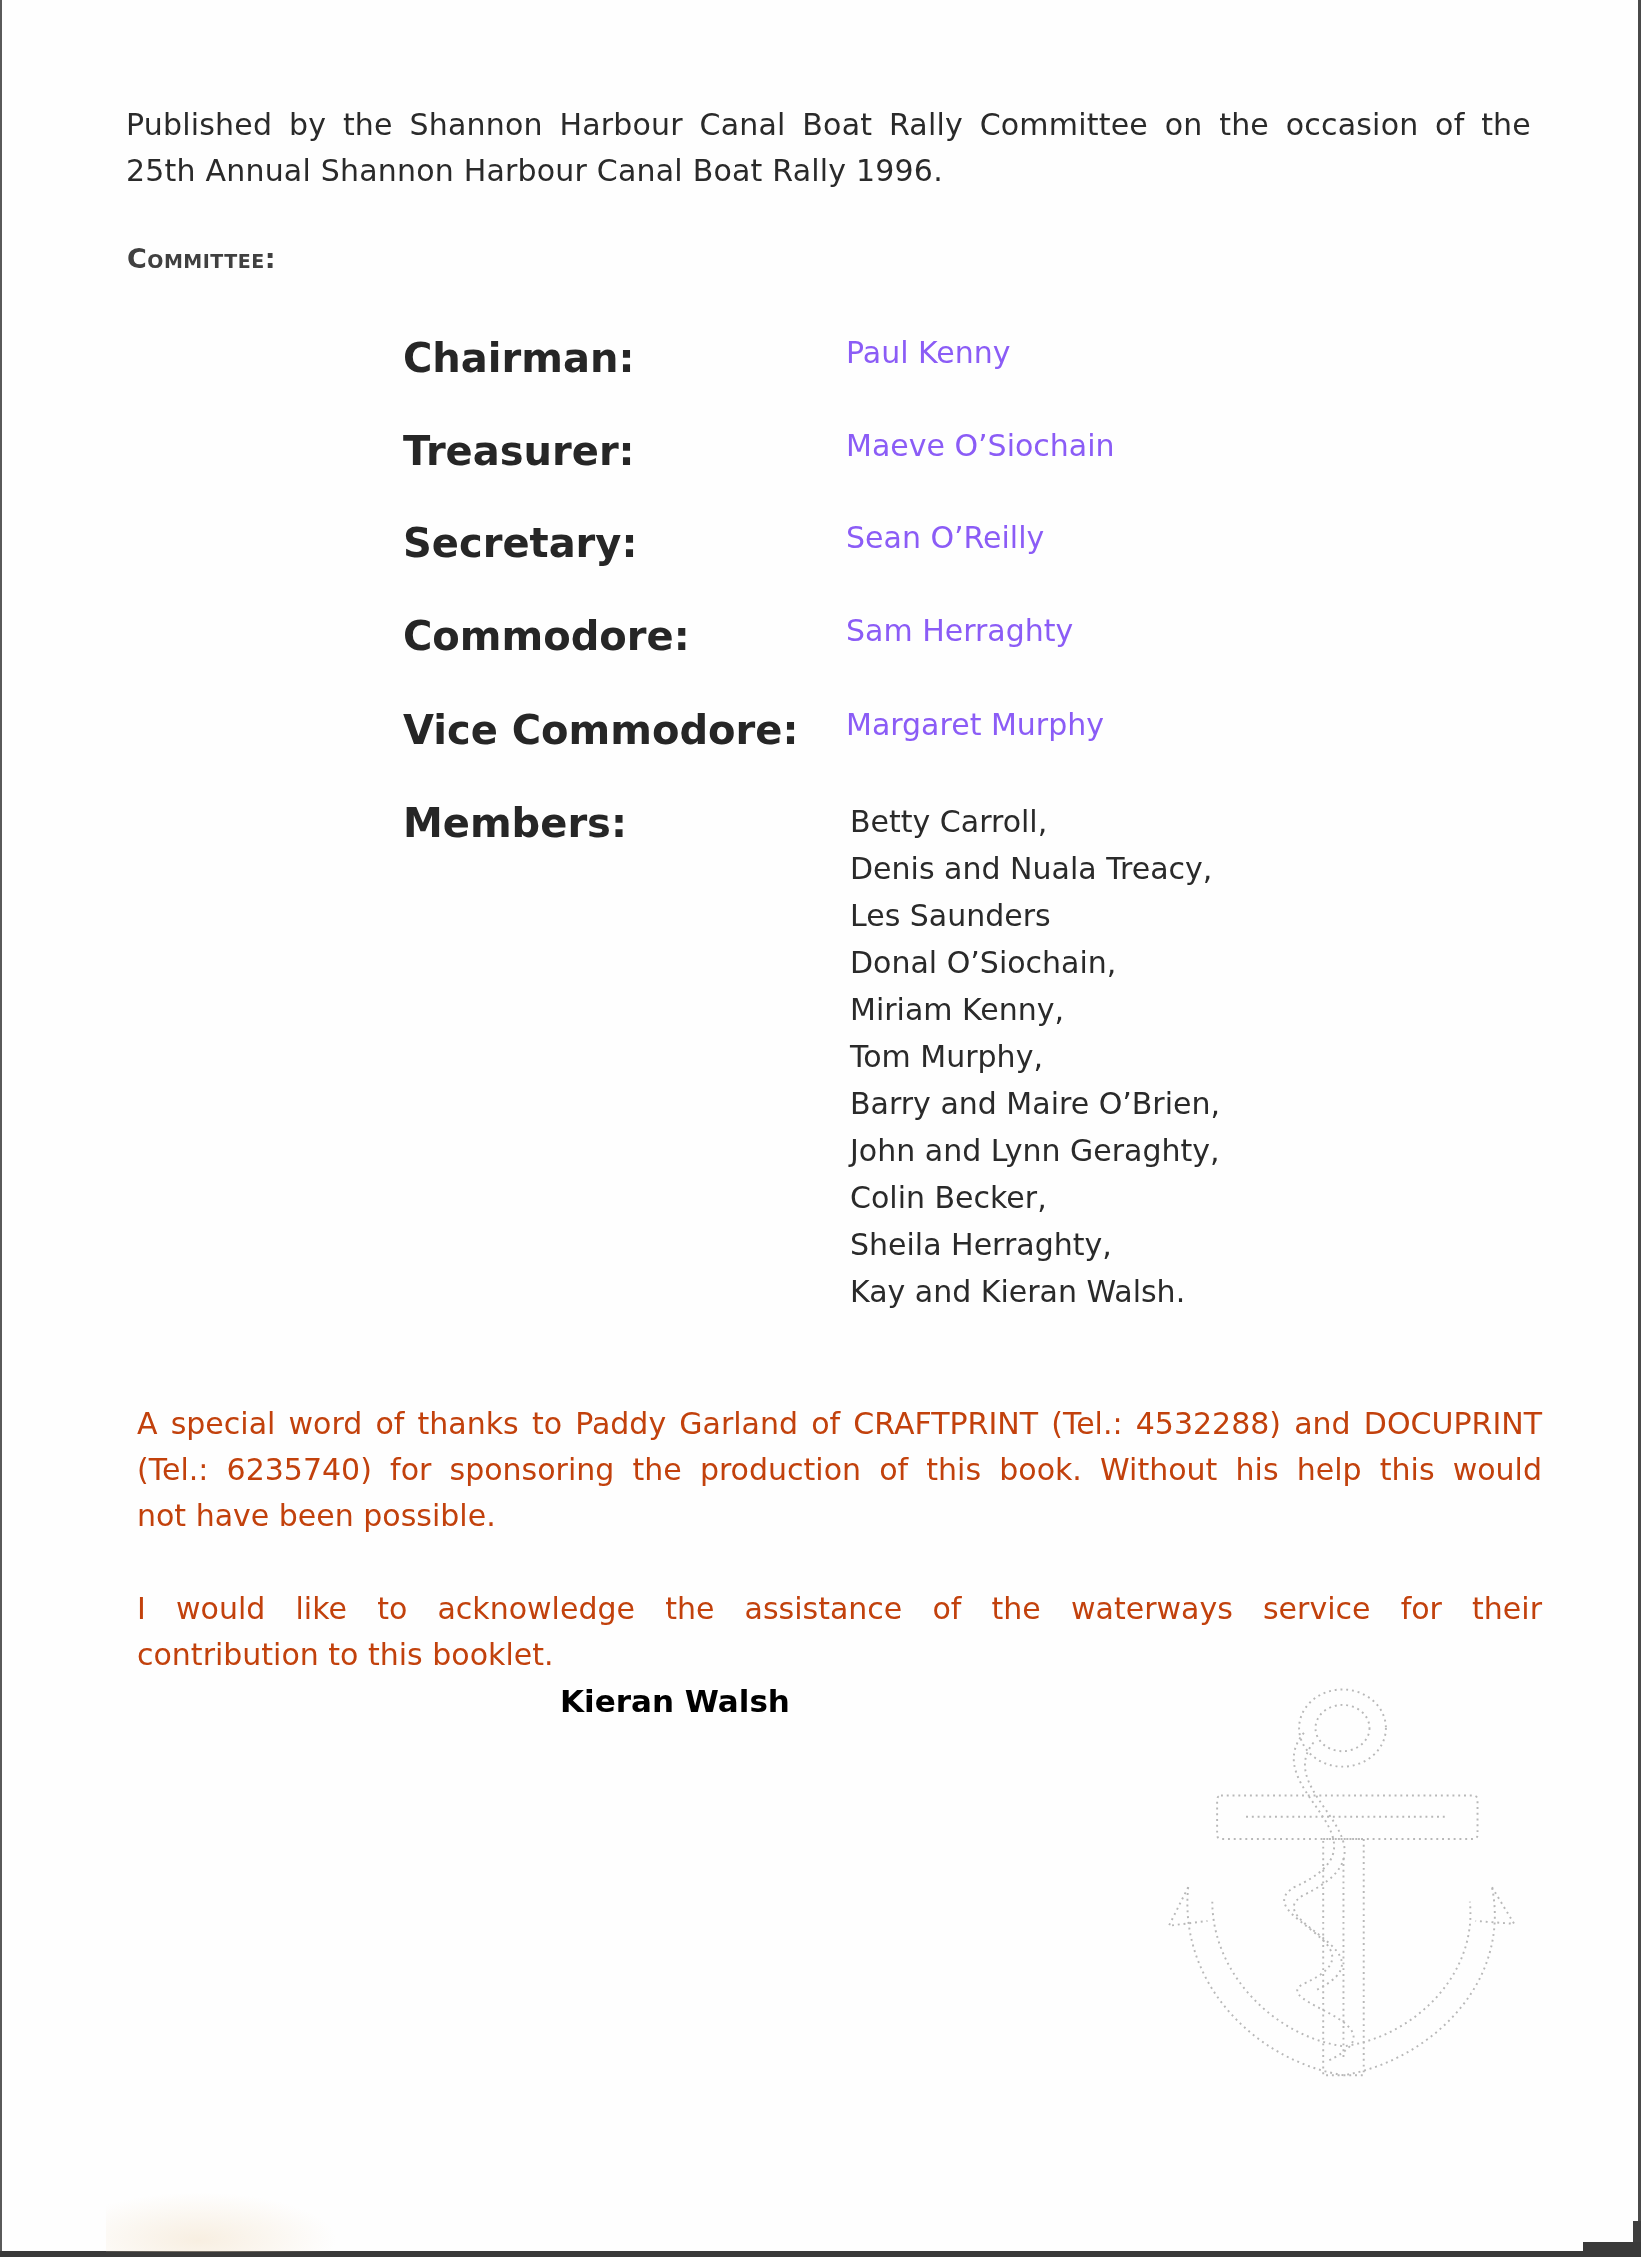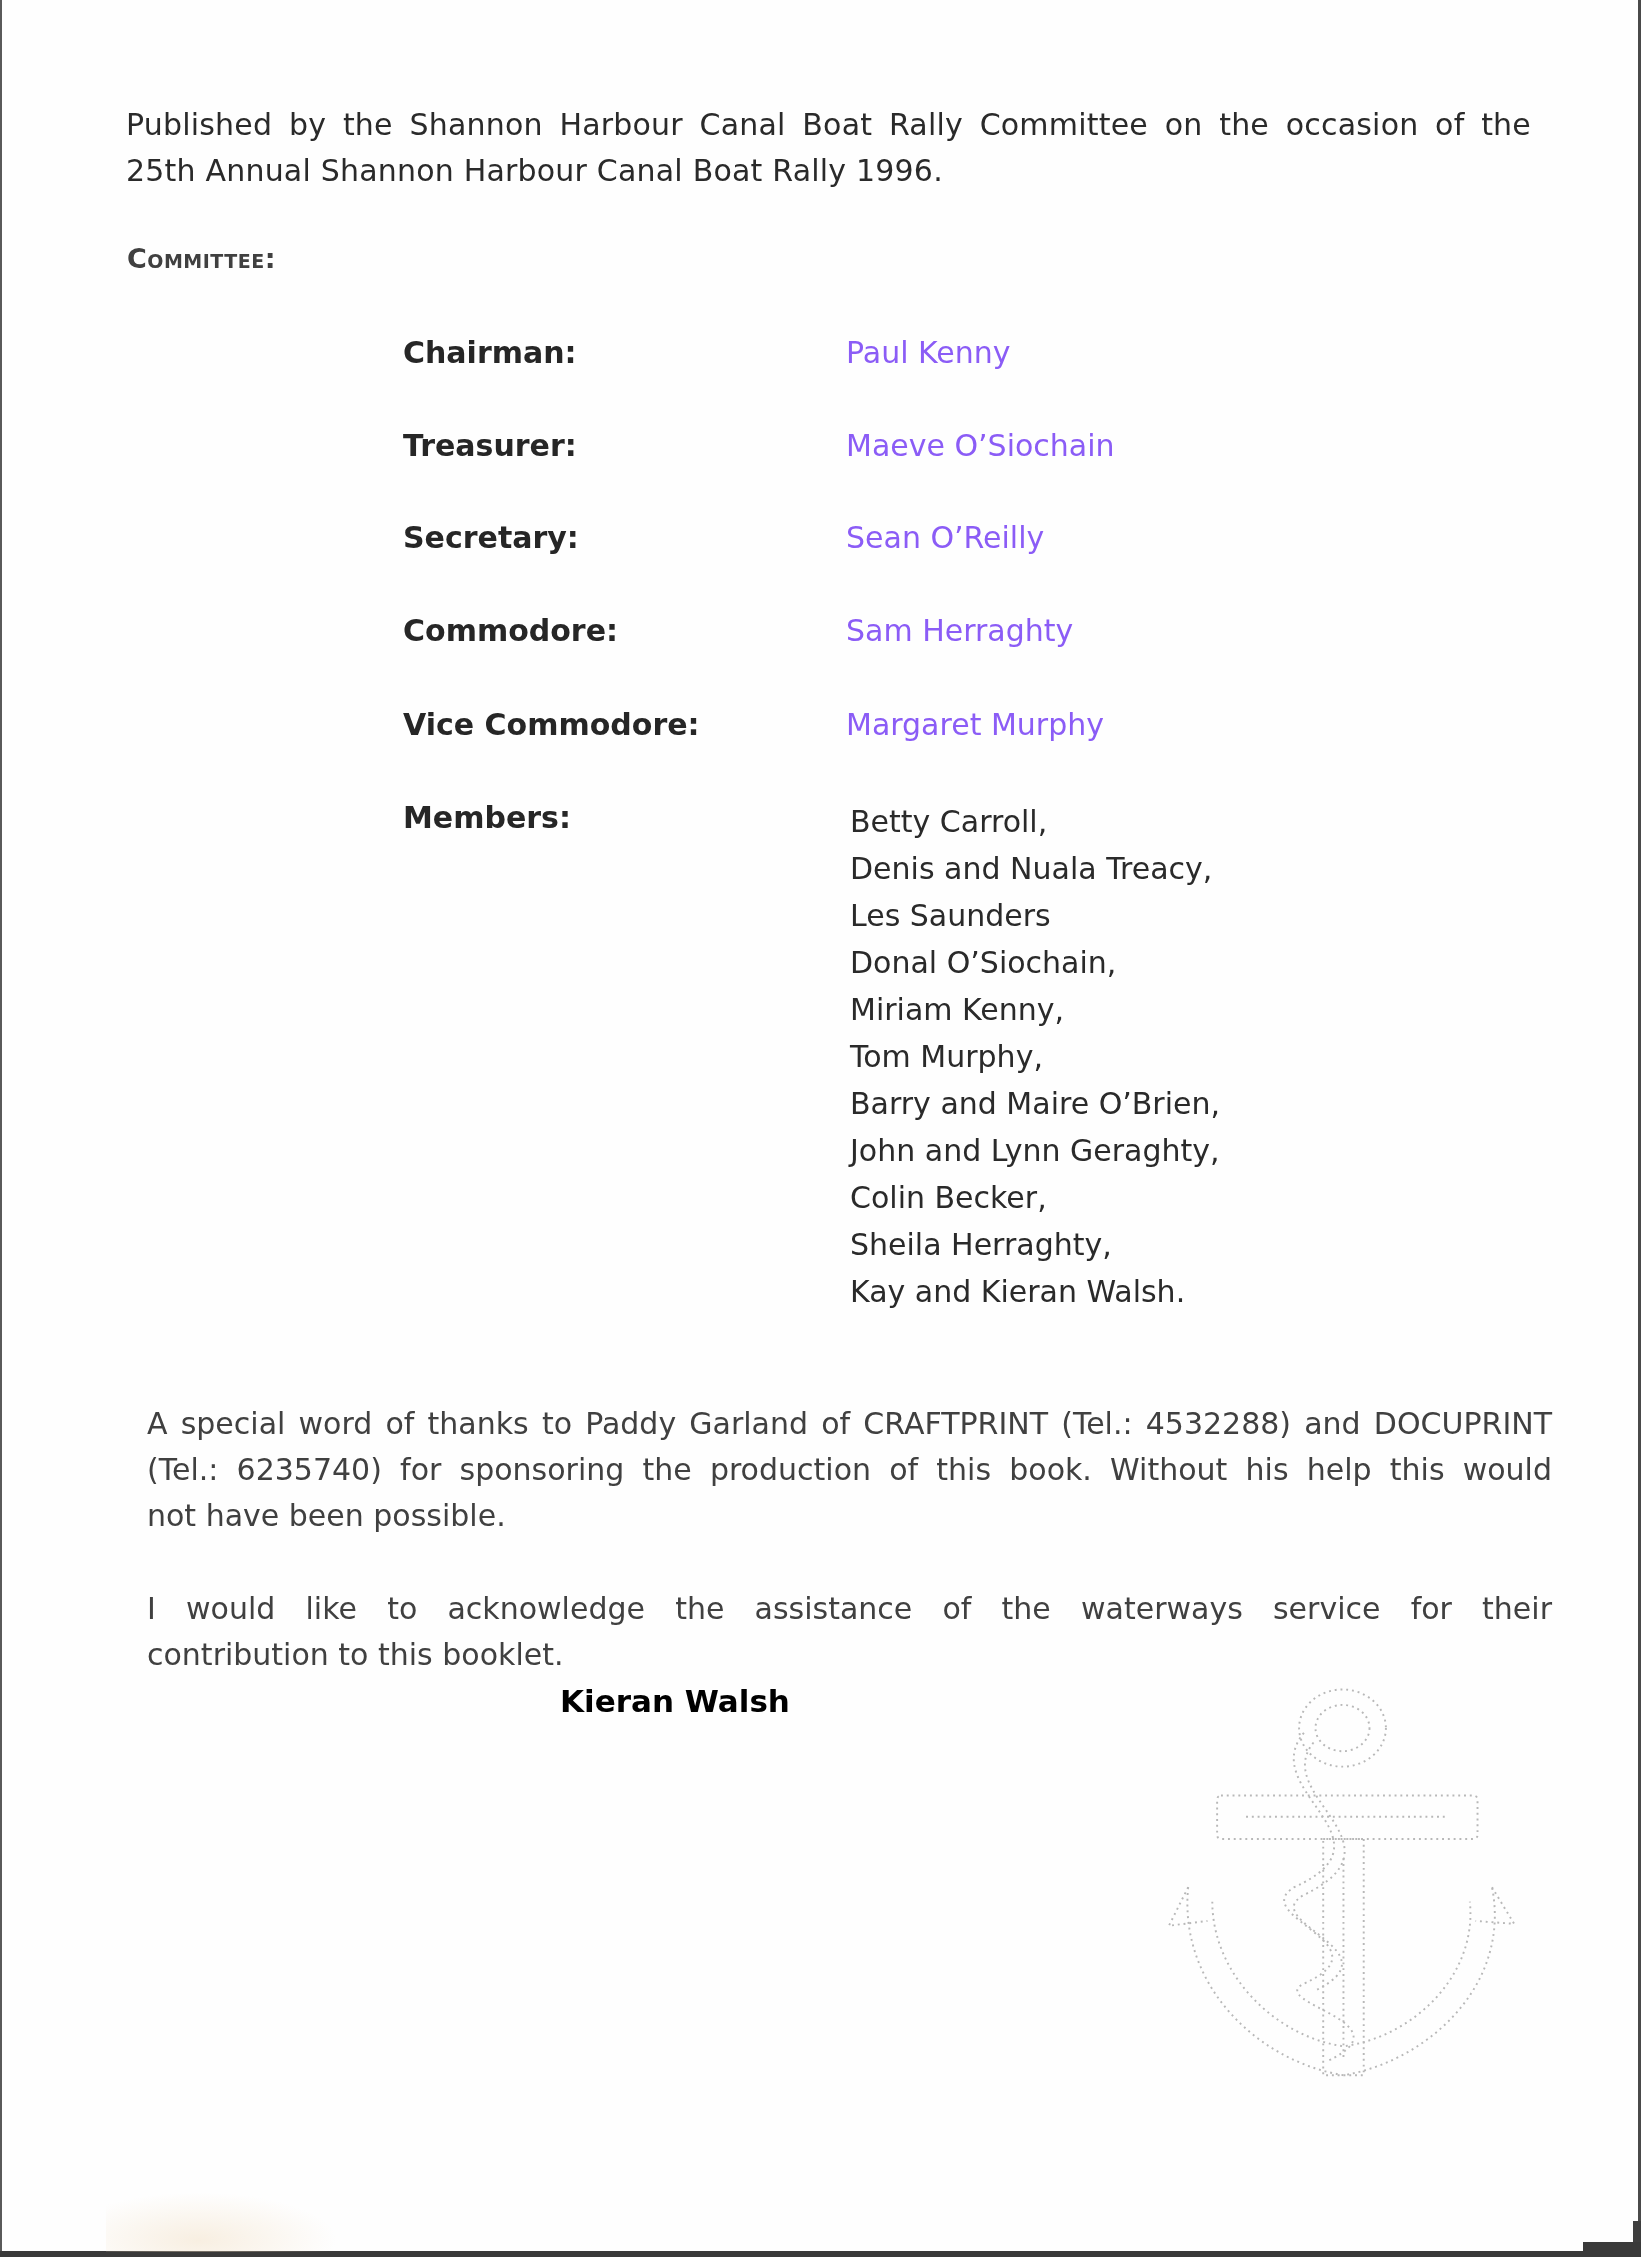--- a/index.html
+++ b/index.html
@@ -24,27 +24,27 @@
   .t { position: absolute; white-space: nowrap; font-size: 30px; letter-spacing: 0.2px; line-height: 46px; }
   .intro { left: 126px; top: 102px; width: 1405px; }
   .intro .line { display: block; white-space: nowrap; }
   .intro .j { text-align: justify; text-align-last: justify; }
 
   .committee-heading {
     position: absolute; left: 127px; top: 243px; font-size: 27px; font-weight: bold;
     font-variant: small-caps; letter-spacing: 0.5px; color: #404040;
   }
 
-  .role-label { position: absolute; left: 403px; font-size: 30px; font-weight: bold; color: #262626; }
+  .role-label { position: absolute; left: 403px; font-size: 40px; font-weight: bold; color: #262626; }
   .role-value { position: absolute; left: 846px; font-size: 30px; color: #8b5cf6; }
 
   .members { position: absolute; left: 850px; top: 798px; font-size: 30px; line-height: 47px; color: #2a2a2a; }
   .members div { white-space: nowrap; }
 
-  .para { position: absolute; left: 147px; width: 1405px; font-size: 30px; line-height: 46px; color: #404040; }
+  .para { position: absolute; left: 137px; width: 1405px; font-size: 30px; line-height: 46px; color: #c2410c; }
   .para .line { display: block; white-space: nowrap; }
   .para .j { text-align: justify; text-align-last: justify; white-space: normal; }
   .thanks { top: 1401px; }
   .ack { top: 1586px; }
 
   .signature { position: absolute; left: 560px; top: 1683px; font-size: 31px; font-weight: bold; color: #000000; }
 
   .anchor { position: absolute; left: 1159px; top: 1675px; width: 367px; height: 434px; }
 </style>
 </head>

